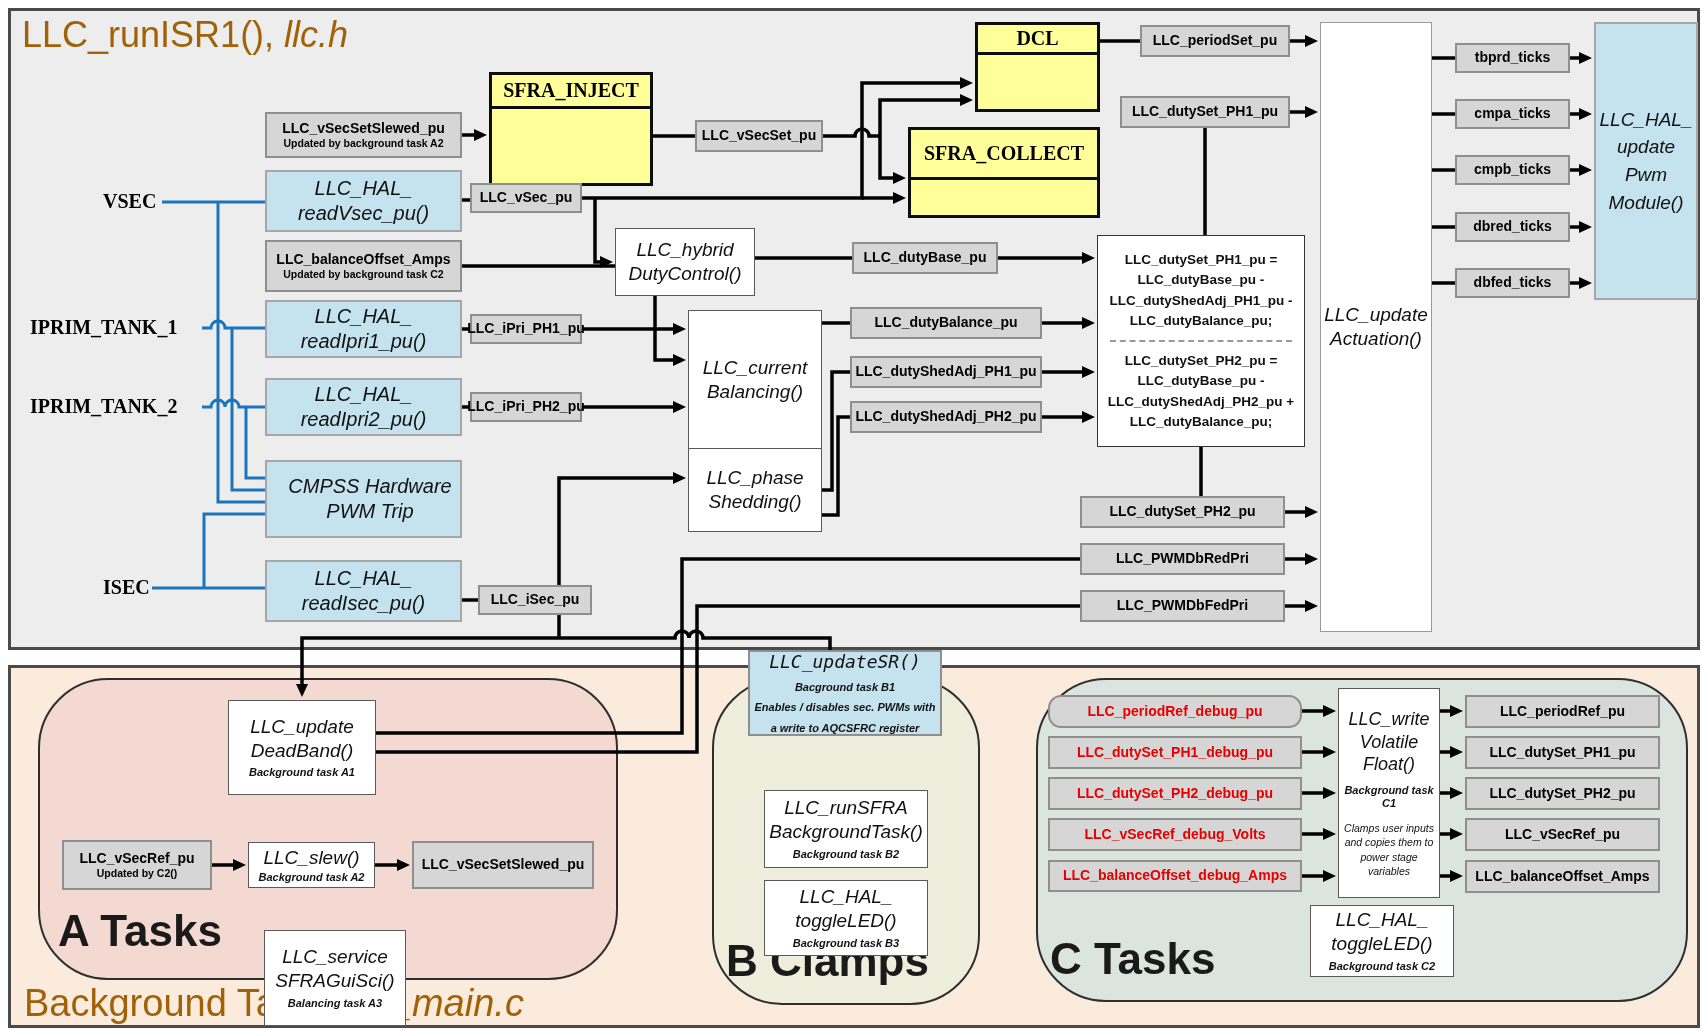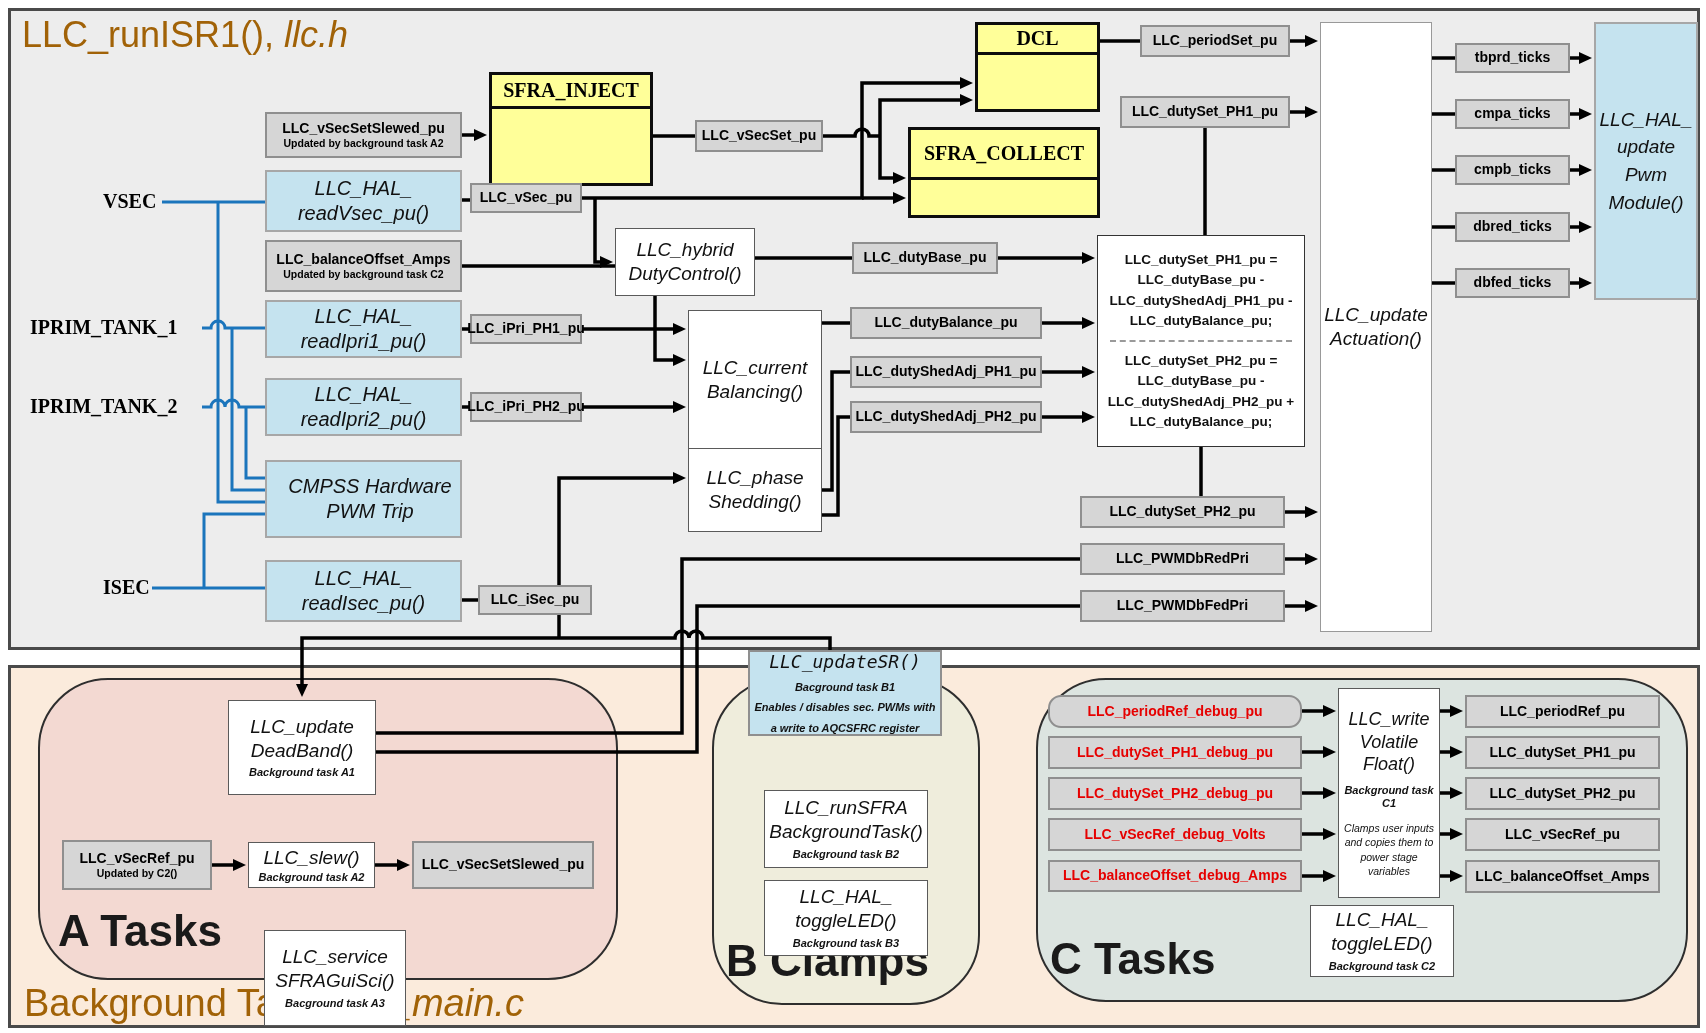--- a/index.html
+++ b/index.html
@@ -284,21 +284,21 @@
   <div class="node whitebox" style="left:248px;top:842px;width:127px;height:46px;">
     <span>LLC_slew()</span>
     <span class="sub" style="margin-top:1px;">Background task A2</span>
   </div>
   <div class="node tag" style="left:412px;top:841px;width:182px;height:48px;">
       <span>LLC_vSecSetSlewed_pu</span>
     </div>
   <div class="node whitebox" style="left:264px;top:902px;width:142px;height:96px;margin-top:28px;">
     <span>LLC_service</span>
     <span>SFRAGuiSci()</span>
-    <span class="sub">Bacground task A3</span>
+    <span class="sub">Balancing task A3</span>
   </div>
 
   <div class="bigtasks" style="left:726px;top:936px;">B Clamps</div>
   <div class="node bluebox" style="left:748px;top:650px;width:194px;height:86px;border:2.5px solid #8f8f8f;gap:6px;">
     <span class="updsr">LLC_updateSR()</span>
     <span class="sub" style="margin-top:1px;">Bacground task B1</span>
     <span class="notes">Enables / disables sec. PWMs with</span>
     <span class="notes">a write to AQCSFRC register</span>
   </div>
   <div class="node whitebox" style="left:764px;top:790px;width:164px;height:78px;">

